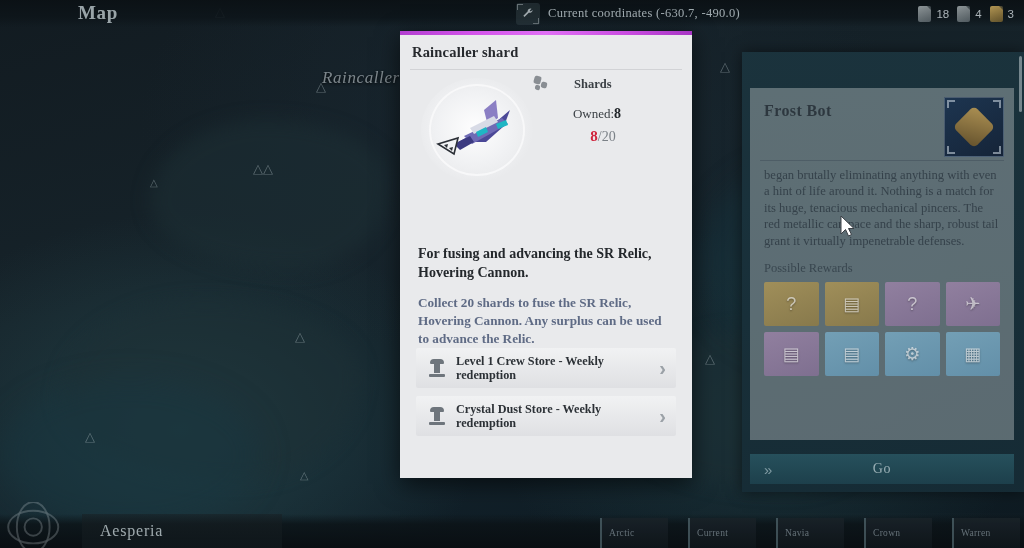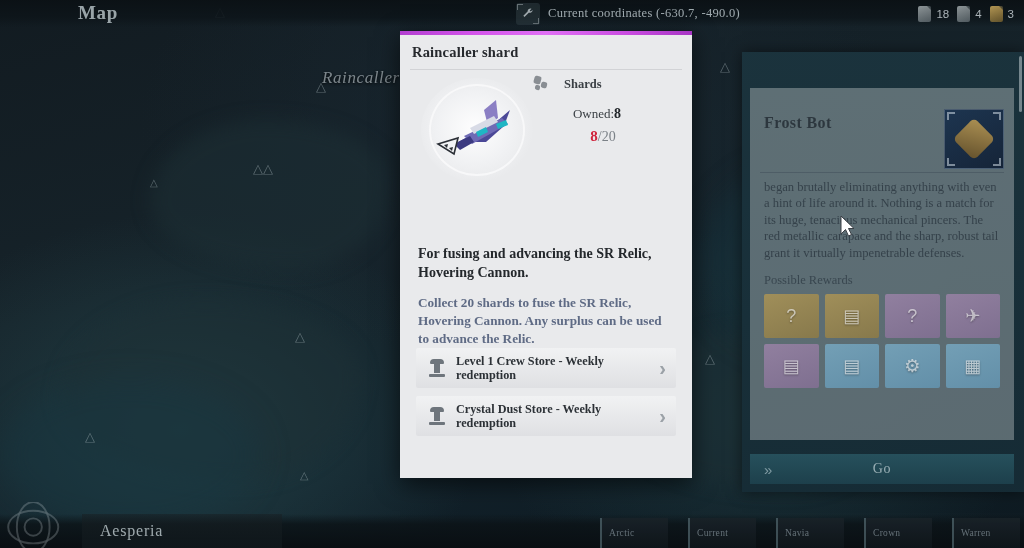--- a/index.html
+++ b/index.html
@@ -134,21 +134,21 @@
   
   .right-panel {
     position: absolute; right: 0; top: 52px; width: 282px; height: 440px;
     background: linear-gradient(180deg, rgba(27,52,62,0.92) 0%, rgba(22,44,54,0.93) 100%);
     box-shadow: 0 0 14px rgba(0,0,0,0.5);
   }
   .rp-inner {
     position: absolute; left: 8px; right: 10px; top: 36px; bottom: 52px;
     background: rgba(226,228,230,0.34);
   }
-  .rp-head { position: relative; height: 72px; padding: 14px 12px 0 14px; margin-top: 12px; }
+  .rp-head { position: relative; height: 72px; padding: 14px 12px 0 14px; }
   .rp-title {
     font-family: "Liberation Serif", serif;
     font-weight: bold;
     font-size: 16px;
     color: rgba(24,32,40,0.70);
     letter-spacing: 0.4px;
   }
   .rp-portrait {
     position: absolute; right: 10px; top: 9px; width: 60px; height: 60px;
     background: linear-gradient(150deg, #1d3550, #152438);
@@ -241,21 +241,21 @@
     background: radial-gradient(ellipse at 48% 48%, rgba(255,255,255,0.95) 0%, rgba(244,245,247,0.7) 45%, rgba(233,234,236,0) 72%);
     border-radius: 50%;
   }
   .halo-ring {
     position: absolute; left: 50%; top: 50%; transform: translate(-50%,-50%);
     width: 96px; height: 92px; border-radius: 50%;
     border: 2px solid rgba(248,248,250,0.9);
   }
   .ship { position: absolute; left: 6px; top: 16px; }
   .shard-meta { position: absolute; left: 130px; top: 6px; width: 150px; }
-  .shard-line { display: flex; align-items: center; gap: 15px; padding-left: 3px; }
+  .shard-line { display: flex; align-items: center; gap: 25px; padding-left: 3px; }
   .shard-icon {
     width: 16px; height: 16px; position: relative;
   }
   .shard-icon i {
     position: absolute; display: block; border-radius: 2px;
     background: rgba(120,126,132,0.85);
     transform: rotate(15deg);
   }
   .shard-icon i:nth-child(1) { width: 7px; height: 8px; left: 1px; top: 0px; }
   .shard-icon i:nth-child(2) { width: 6px; height: 6px; left: 8px; top: 6px; }

